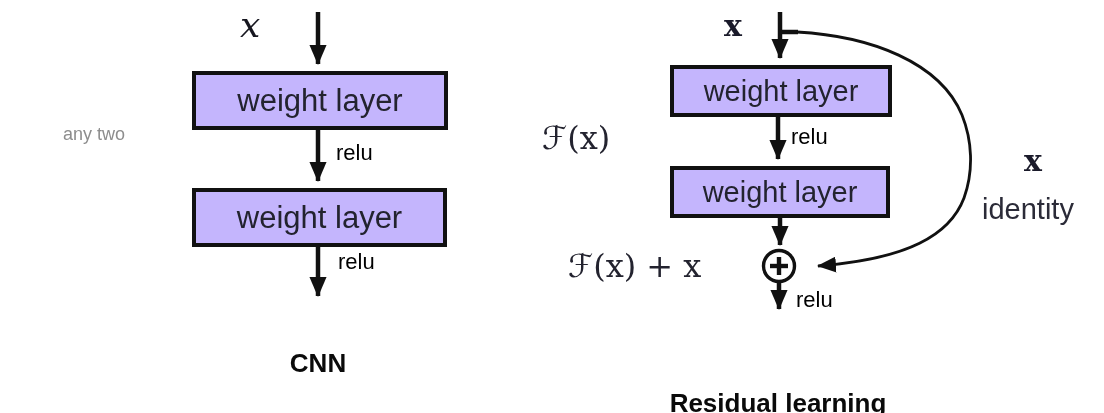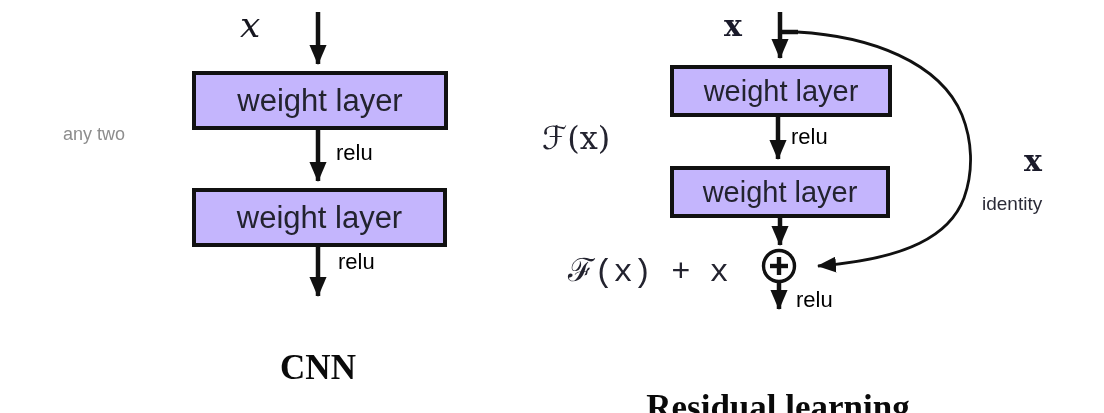--- a/index.html
+++ b/index.html
@@ -52,25 +52,24 @@
     left:0;top:119px;width:188px;
     text-align:center;
     font-size:18px;line-height:30px;
     color:#8d8d8d;
     z-index:2;
   }
   .caption{
     position:absolute;
     top:348px;
     font-weight:700;
-    font-size:35px;
+    font-size:26px;
     color:#0a0a0a;
     text-align:center;
     z-index:2;
-    font-family:Liberation Serif, serif;
   }
 </style>
 </head>
 <body>
 
 <div id="canvas">
 
   <svg class="overlay" width="1104" height="413" viewBox="0 0 1104 413">
     <defs>
       <marker id="mhead" markerUnits="strokeWidth" markerWidth="4.4" markerHeight="3.8" refX="4.2" refY="1.9" orient="auto">
@@ -120,23 +119,23 @@
   <div class="abs mathbf" style="left:724px;top:8px;font-size:30px;z-index:2;">x</div>
 
   <div class="abs mathcal" style="left:542px;top:119px;font-size:32px;z-index:2;">ℱ(x)</div>
 
   <div class="wbox small" style="left:670px;top:65px;width:222px;height:52px;">weight layer</div>
 
   <div class="relu" style="left:791px;top:124px;">relu</div>
 
   <div class="wbox small" style="left:670px;top:166px;width:220px;height:52px;">weight layer</div>
 
-  <div class="abs mathcal" style="left:568px;top:247px;font-size:32px;z-index:2;font-family:Liberation Mono, monospace;">ℱ(x) + x</div>
+  <div class="abs mathcal" style="left:568px;top:247px;font-size:32px;z-index:2;">ℱ(x) + x</div>
 
   <div class="relu" style="left:796px;top:287px;">relu</div>
 
   <div class="abs mathbf" style="left:1024px;top:143px;font-size:30px;z-index:2;">x</div>
 
-  <div class="abs" style="left:982px;top:193px;font-size:19px;color:#2b2b38;z-index:2;">identity</div>
+  <div class="abs" style="left:982px;top:193px;font-size:29px;color:#2b2b38;z-index:2;">identity</div>
 
   <div class="caption" style="left:600px;width:356px;margin-top:40px;">Residual learning</div>
 
 </div>
 
 </body></html>

